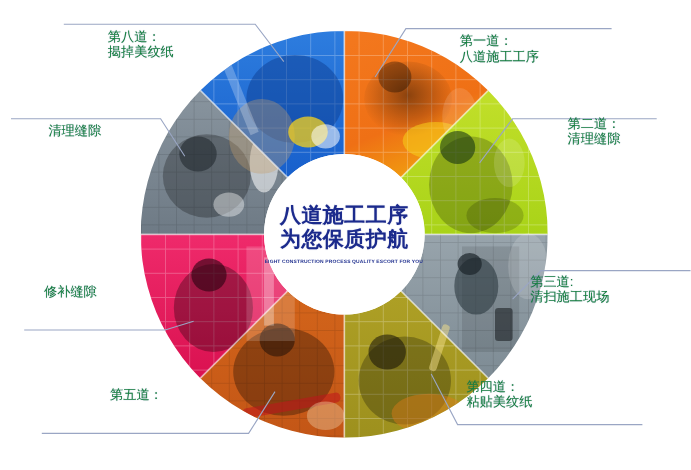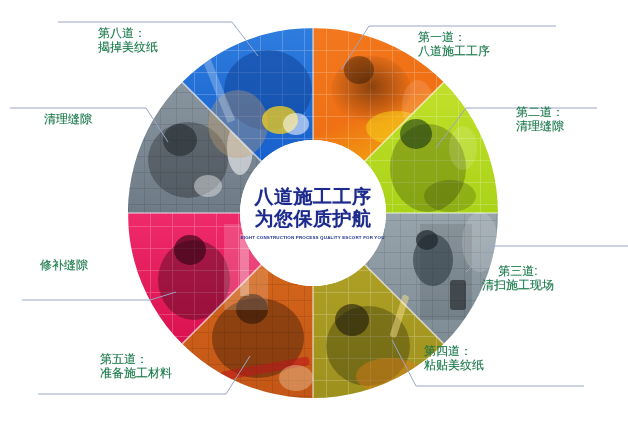--- a/index.html
+++ b/index.html
@@ -250,33 +250,32 @@
   <div class="label right" style="left:418px;top:30px;">
     <span class="l1">第一道：</span>
     <span class="l2">八道施工工序</span>
   </div>
 
   <div class="label right" style="left:488px;top:105px;margin-left:28px;">
     <span class="l1">第二道：</span>
     <span class="l2">清理缝隙</span>
   </div>
 
-  <div class="label right" style="left:482px;top:264px;text-align:center;">
+  <div class="label right" style="left:482px;top:249px;">
     <span class="l1">第三道:</span>
     <span class="l2">清扫施工现场</span>
   </div>
 
   <div class="label right" style="left:424px;top:344px;">
     <span class="l1">第四道：</span>
     <span class="l2">粘贴美纹纸</span>
   </div>
 
   <div class="label left" style="left:100px;top:352px;">
     <span class="l1">第五道：</span>
-    <span class="l2">准备施工材料</span>
   </div>
 
   <div class="label left" style="left:40px;top:258px;">
     <span class="l2">修补缝隙</span>
   </div>
 
   <div class="label left" style="left:44px;top:112px;">
     <span class="l2">清理缝隙</span>
   </div>
 

